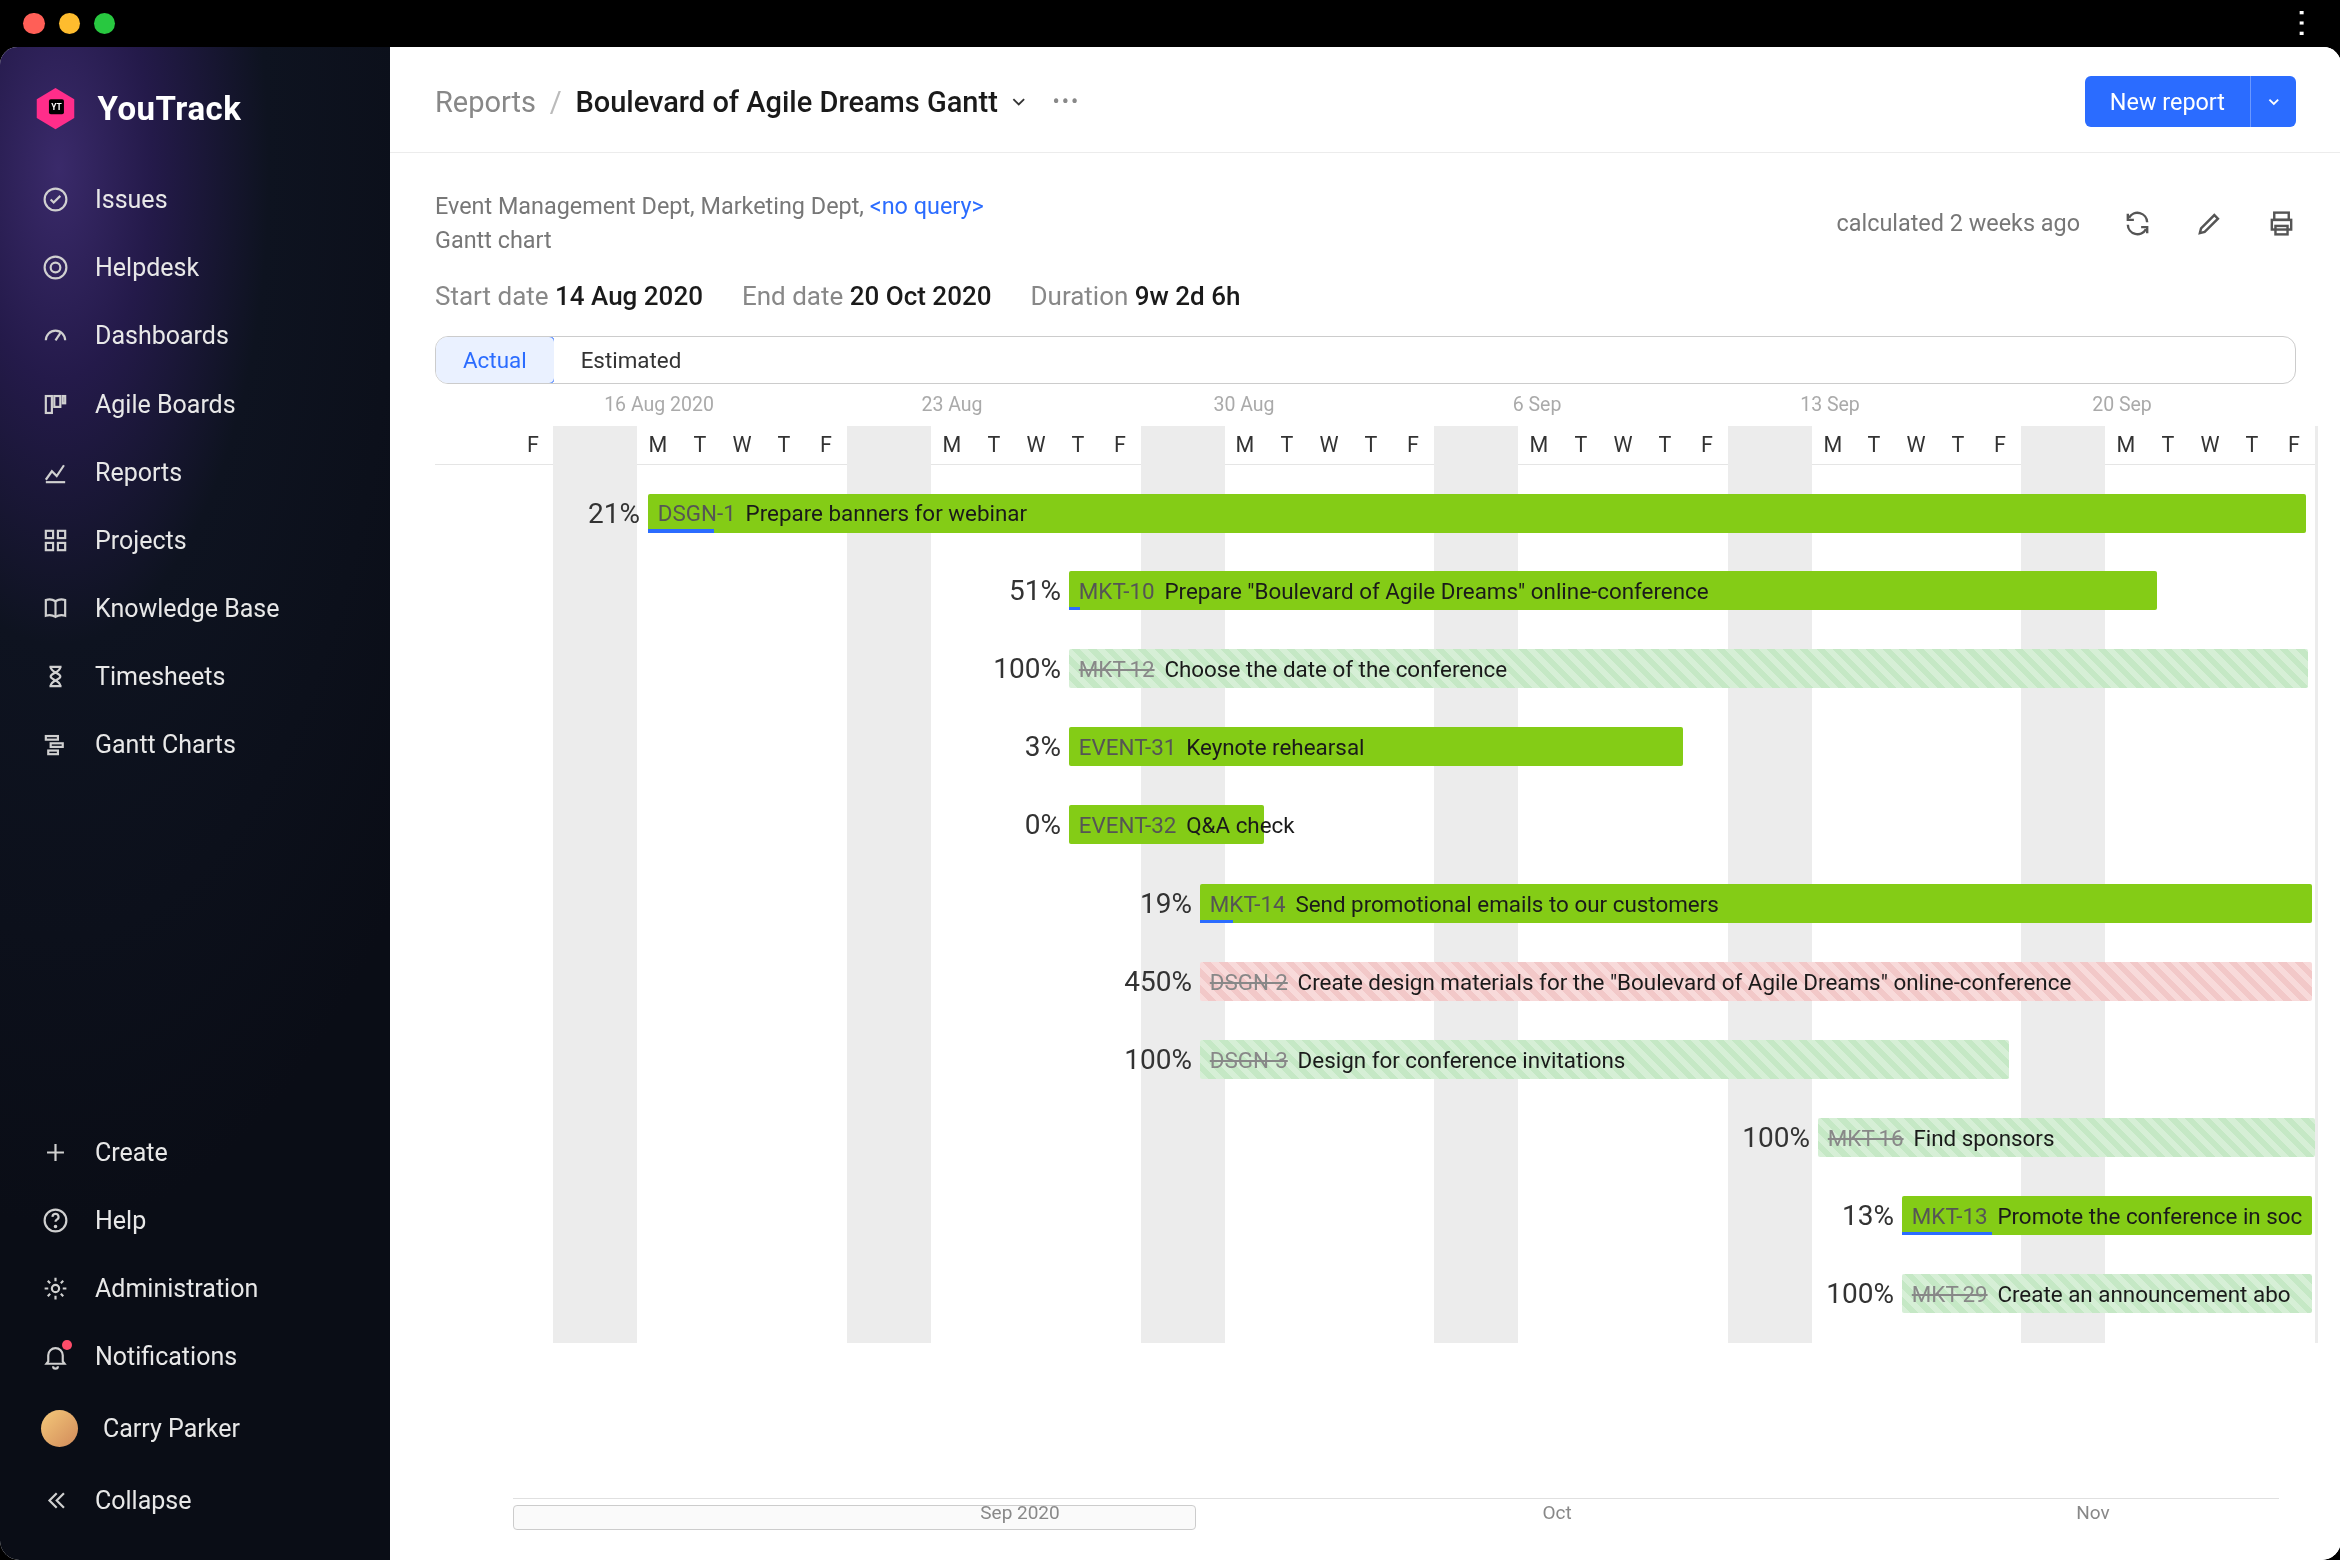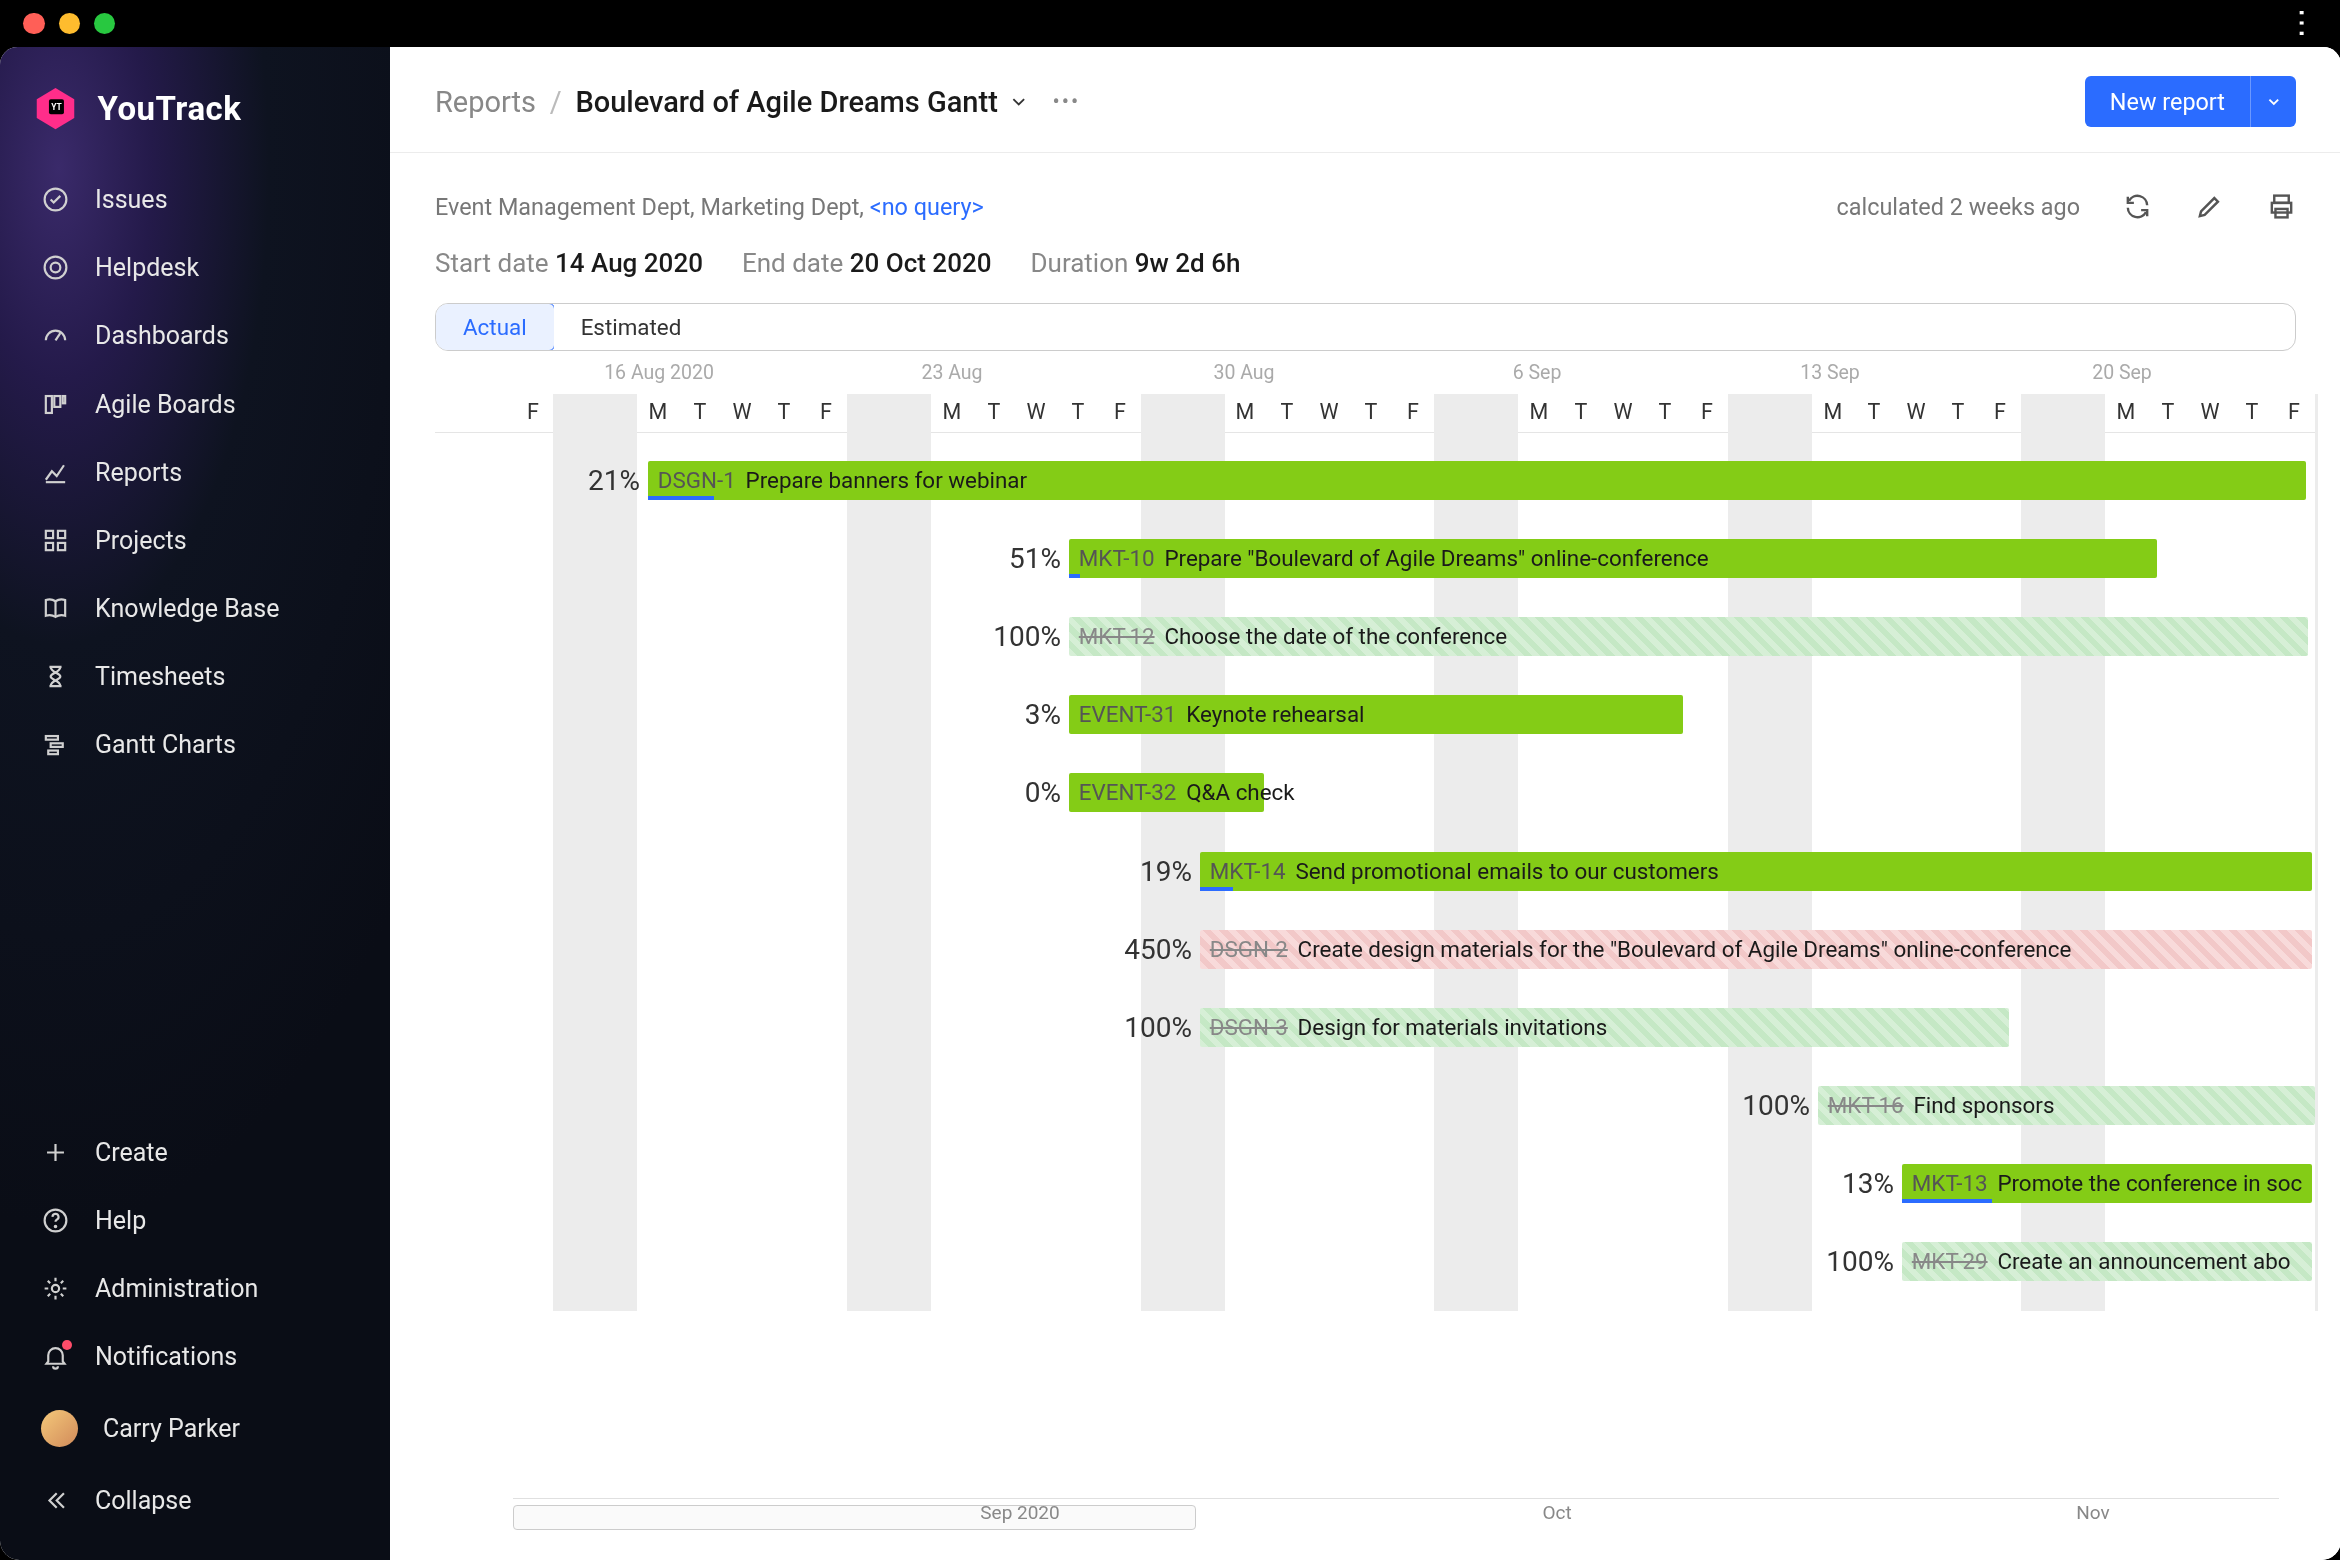--- a/index.html
+++ b/index.html
@@ -275,20 +275,21 @@
           </button>
         </div>
       </div>
 
       <div class="tool-row" style="padding-top:29px;">
         <div>
           <div class="context">
             <span>Event Management Dept, Marketing Dept,</span>
             <span class="query">&lt;no query&gt;</span>
           </div>
+          <div class="chart-type">Gantt chart</div>
         </div>
         <div class="calc-info">
           <span>calculated 2 weeks ago</span>
           <span class="tool-icon"><svg viewBox="0 0 24 24">
                 <path d="M20 11A8 8 0 0 0 5 7.3M4 13a8 8 0 0 0 15 3.7"></path>
                 <path d="M4 4v5h5M20 20v-5h-5"></path>
               </svg></span>
           <span class="tool-icon"><svg viewBox="0 0 24 24">
                 <path d="M4 20l4-1 11-11-3-3L5 16z"></path>
               </svg></span>
@@ -443,21 +444,21 @@
               <div class="task-pct" style="left: 683px;">450%</div>
               <div class="task-bar bar-red" style="left: 765px; width: 1112px;">
                 <span class="task-id strike">DSGN-2</span>
                 <span class="task-title">Create design materials for the "Boulevard of Agile Dreams" online-conference</span>
               </div>
             </div>
             <div class="task-row" style="top: 570px;">
               <div class="task-pct" style="left: 683px;">100%</div>
               <div class="task-bar bar-green" style="left: 765px; width: 809px;">
                 <span class="task-id strike">DSGN-3</span>
-                <span class="task-title">Design for materials invitations</span>
+                <span class="task-title">Design for conference invitations</span>
               </div>
             </div>
             <div class="task-row" style="top: 648px;">
               <div class="task-pct" style="left: 1301px;">100%</div>
               <div class="task-bar bar-green" style="left: 1383px; width: 497px;">
                 <span class="task-id strike">MKT-16</span>
                 <span class="task-title">Find sponsors</span>
               </div>
             </div>
             <div class="task-row" style="top: 726px;">

